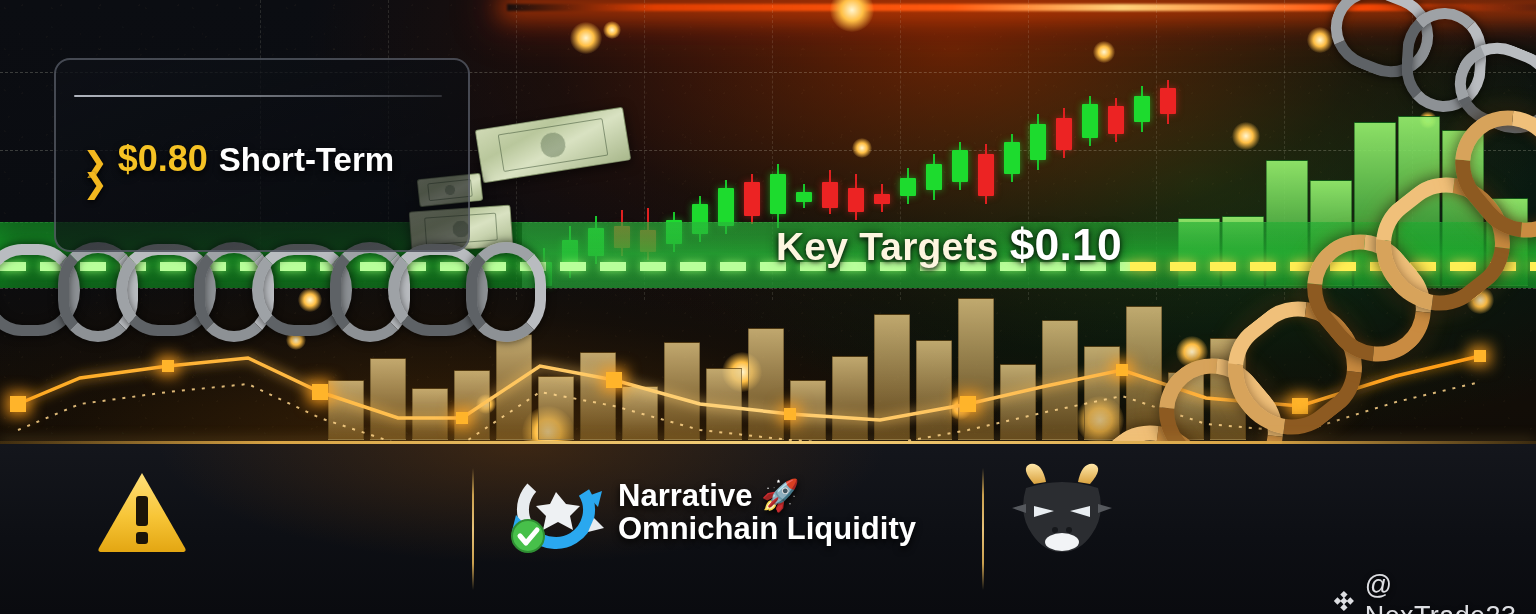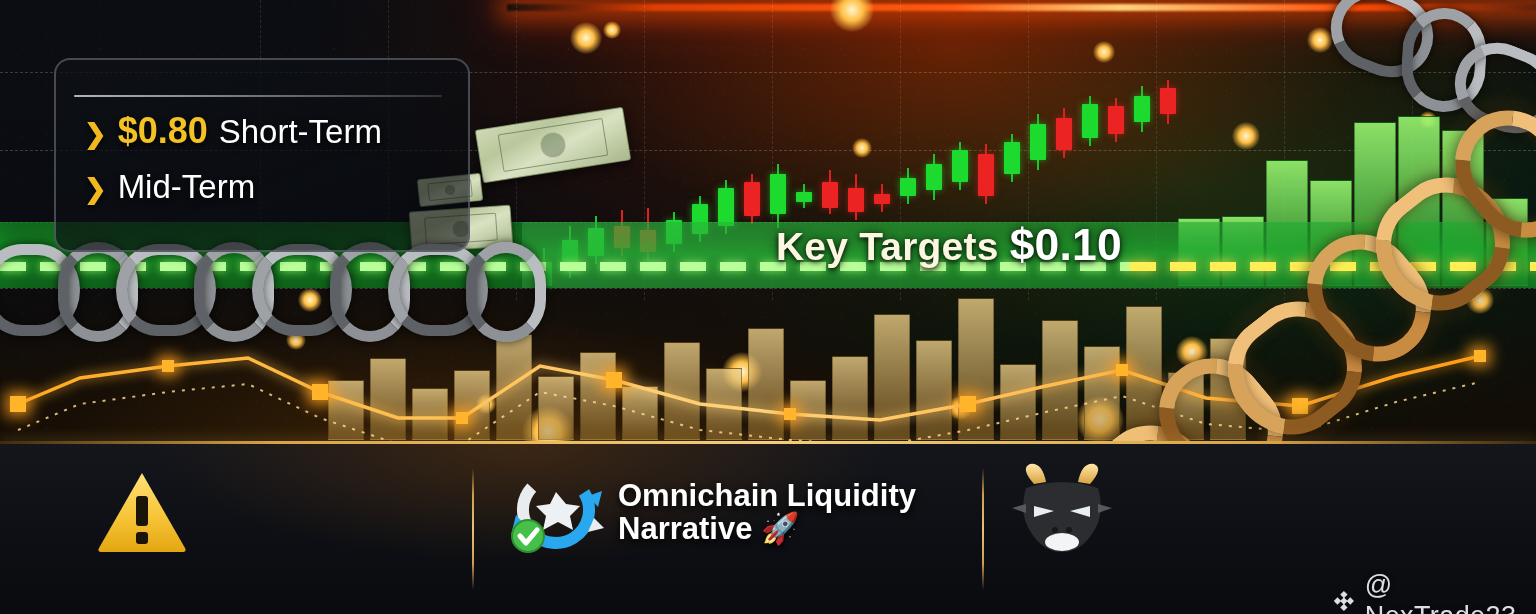--- a/index.html
+++ b/index.html
@@ -58,21 +58,21 @@
   .key-support .amt{color:#ffffff;font-size:1.14em;}
 
   
   .panel{position:absolute;border:2px solid rgba(118,124,136,.55);border-radius:16px;
      background:linear-gradient(160deg,rgba(14,17,23,.80),rgba(8,10,14,.58));}
   .panel-title{position:absolute;font-weight:700;color:#fff;text-shadow:0 3px 8px rgba(0,0,0,.9);}
   .panel-rule{position:absolute;height:2px;background:linear-gradient(90deg,rgba(205,210,220,.85),rgba(150,156,168,.25));border-radius:2px;}
   .tline{position:absolute;display:flex;align-items:baseline;gap:11px;white-space:nowrap;}
   .chev{color:#f3b81f;font-weight:700;text-shadow:0 2px 5px rgba(0,0,0,.8);}
   .tprice{color:#f5c224;font-weight:700;text-shadow:0 3px 7px rgba(0,0,0,.9);}
-  .tlabel{color:#fff;font-weight:400;text-shadow:0 3px 7px rgba(0,0,0,.9);}
+  .tlabel{color:#fff;font-weight:700;text-shadow:0 3px 7px rgba(0,0,0,.9);margin-top:31px;}
 
   
   .bottom-rule{position:absolute;left:0;right:0;height:3px;
      background:linear-gradient(90deg,rgba(180,130,40,.25),#d8a445 18%,#f3cf7a 50%,#d8a445 82%,rgba(180,130,40,.25));
      box-shadow:0 0 14px rgba(240,190,90,.55);}
   .bottom-bar{position:absolute;left:0;right:0;background:
       radial-gradient(520px 170px at 34% 0%, rgba(110,60,10,.45), rgba(0,0,0,0) 70%),
       linear-gradient(180deg,#14161c 0%,#0d0f14 55%,#0a0b0f 100%);}
   .divider{position:absolute;width:2px;background:linear-gradient(180deg,rgba(200,150,60,0),#caa04e 22%,#e6c279 50%,#caa04e 78%,rgba(200,150,60,0));}
   .bitem{position:absolute;display:flex;align-items:center;gap:14px;}
@@ -354,21 +354,20 @@
   <div class="panel" style="left:54px;top:58px;width:412px;height:190px;"></div>
   <div class="panel-rule" style="left:74px;top:95px;width:368px;"></div>
 
   <div class="tline" style="left:84px;top:110px;">
     <span class="chev" style="font-size:27px;">❯</span>
     <span class="tprice" style="font-size:36px;">$0.80</span>
     <span class="tlabel" style="font-size:33px;">Short-Term</span>
   </div>
   <div class="tline" style="left:84px;top:168px;">
     <span class="chev" style="font-size:27px;">❯</span>
-    <span class="tlabel" style="font-size:33px;">Mid-Term</span>
   </div>
 
   <div class="bottom-rule" style="top:441px;"></div>
   <div class="bottom-bar" style="top:444px;height:170px;"></div>
   <div class="divider" style="left:472px;top:468px;height:122px;"></div>
   <div class="divider" style="left:982px;top:468px;height:122px;"></div>
 
   <div class="bitem" style="left:96px;top:468px;">
     <svg width="92" height="86" viewBox="0 0 92 86">
       <defs>
@@ -389,23 +388,23 @@
       <circle cx="48" cy="44" r="33" fill="none" stroke="#2aa8ef" stroke-width="12" stroke-dasharray="95 112" transform="rotate(-32 48 44)"></circle>
       <circle cx="48" cy="44" r="33" fill="none" stroke="#e8ecef" stroke-width="12" stroke-dasharray="58 150" transform="rotate(122 48 44)"></circle>
       <path d="M80 30 l14 -5 -4 16 z" fill="#2aa8ef"></path>
       <path d="M18 60 l-14 5 4 -16 z" fill="#2aa8ef"></path>
       <path d="M86 52 l10 10 -16 4 z" fill="#e8ecef"></path>
       <path d="M48 26 l10 12 14 2 -10 10 3 14 -15 -8 -15 8 3 -14 -10 -10 14 -2 z" fill="#eef1f3"></path>
       <circle cx="20" cy="70" r="16" fill="#47c04a" stroke="#2f8f33" stroke-width="2"></circle>
       <path d="M12 70 l6 7 11 -13" fill="none" stroke="#fff" stroke-width="5" stroke-linecap="round" stroke-linejoin="round"></path>
     </svg>
     <div class="txt wht" style="font-size:31px;">
-      <div>Omnichain Liquidity</div>
       <div><span>Narrative</span>
            <span>🚀</span></div>
+      <div>Omnichain Liquidity</div>
     </div>
   </div>
 
   <div class="bitem" style="left:1010px;top:462px;">
     <svg width="104" height="96" viewBox="0 0 104 96">
       <defs>
           <linearGradient id="hg" x1="0" y1="0" x2="0" y2="1">
         <stop offset="0" stop-color="#ffe7a8"></stop>
             <stop offset="1" stop-color="#d9a23f"></stop>
           </linearGradient>

